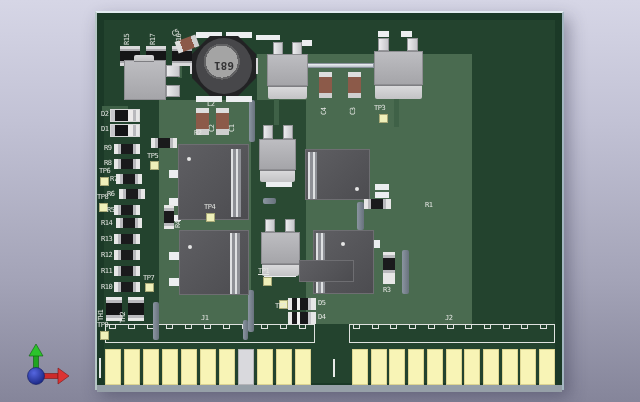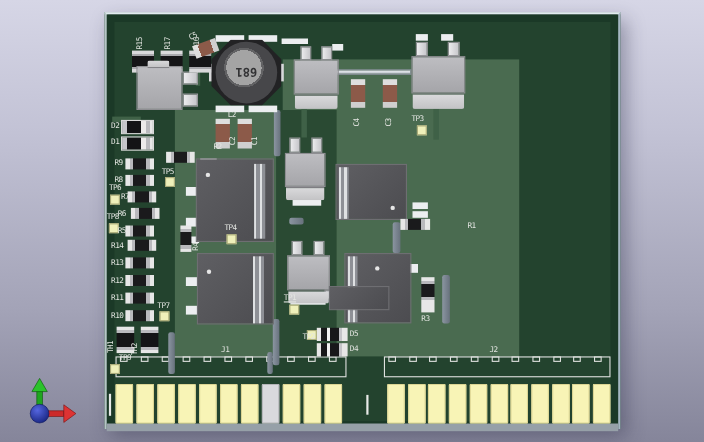--- a/index.html
+++ b/index.html
@@ -197,21 +197,21 @@
     <div class="vres" style="left:67px;top:192px;"></div>
     <div class="lbl vlbl" style="left:78px;top:195px;height:20px;">R4</div>
 
     <div class="lbl" style="left:107px;top:191px;text-align:center;">TP4</div>
     <div class="tp" style="left:109px;top:200px;"></div>
 
     <div class="lbl vlbl" style="left:1px;top:288px;height:20px;">TH1</div>
     <div class="thermi" style="left:9px;top:284px;"></div>
     <div class="lbl vlbl" style="left:23px;top:290px;height:20px;">TH2</div>
     <div class="thermi" style="left:31px;top:284px;"></div>
-    <div class="lbl" style="left:11px;top:309px;">TP9</div>
+    <div class="lbl" style="left:0px;top:309px;">TP9</div>
     <div class="tp" style="left:3px;top:318px;"></div>
 
     <div class="chip" style="left:81px;top:131px;width:71px;height:76px;">
       <div class="dot" style="left:8px;top:12px;"></div>
       <div class="sbar" style="left:52px;top:4px;width:10px;height:68px;"></div>
     </div>
     <div class="chip" style="left:208px;top:136px;width:65px;height:51px;">
       <div class="sbar" style="left:2px;top:2px;width:9px;height:47px;"></div>
       <div class="dot" style="left:49px;top:37px;"></div>
     </div>

